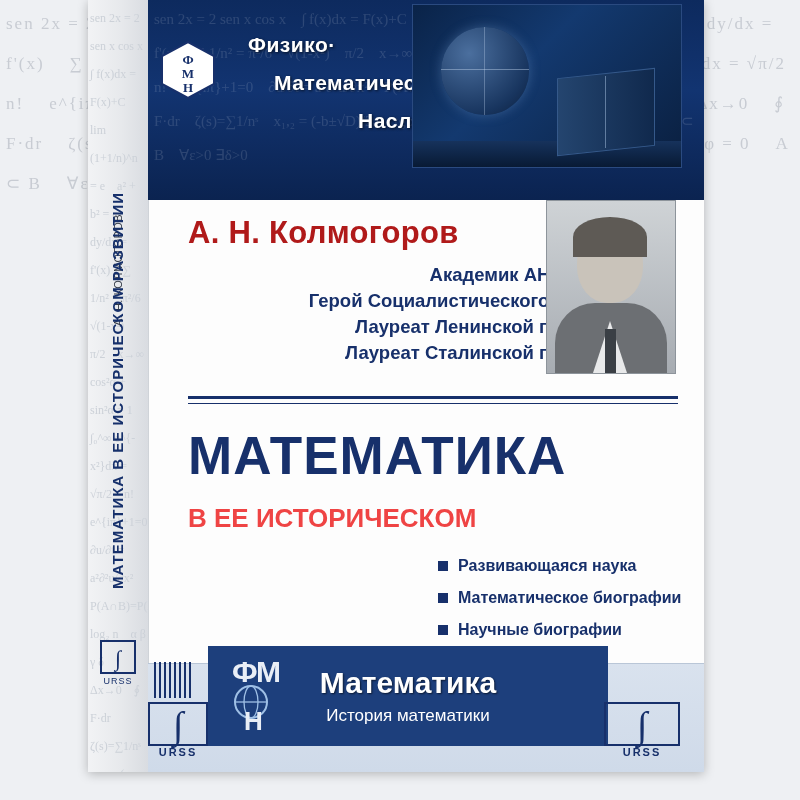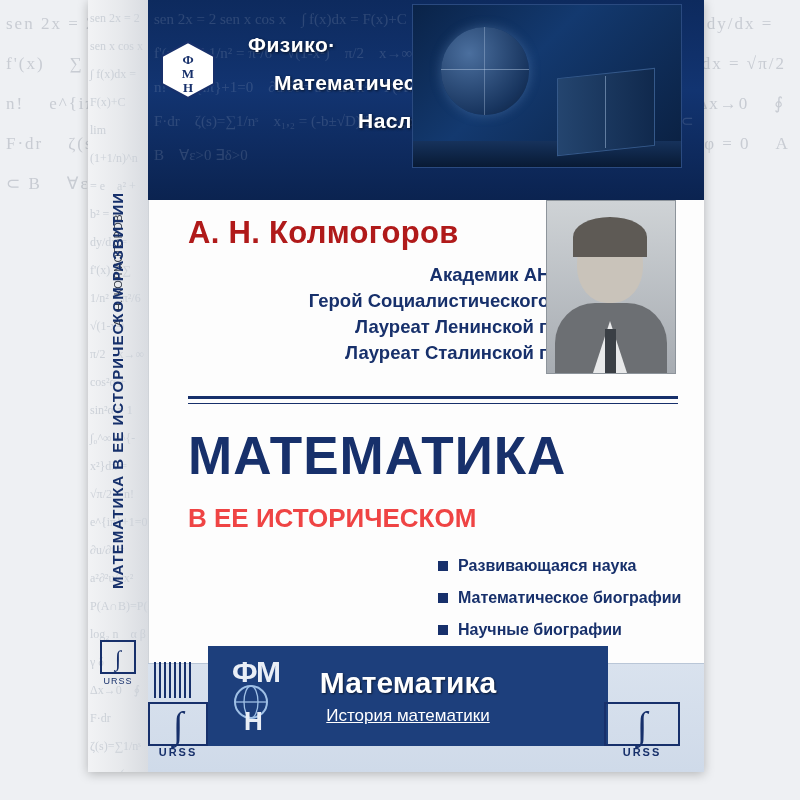--- a/index.html
+++ b/index.html
@@ -246,21 +246,21 @@
   .fmn-left{
     position:absolute;left:8px;top:6px;
     color:#e9eef6;font-size:28px;font-weight:bold;line-height:26px;
     text-align:center;
   }
   .footer-title{
     color:#ffffff;font-size:30px;font-weight:bold;
     text-shadow:1px 1px 2px rgba(0,0,0,.6);
   }
   .footer-sub{
-    color:#ffffff;font-size:17px;margin-top:6px;text-decoration:underline;
+    color:#ffffff;font-size:17px;margin-top:6px;
   }
   .barcode{
     position:absolute;left:66px;bottom:74px;
     width:40px;height:36px;
     background:repeating-linear-gradient(to right,#17306b 0 2px,transparent 2px 5px);
   }
   .urss-left{
     position:absolute;left:60px;bottom:14px;width:60px;text-align:center;
   }
   .urss-right{

